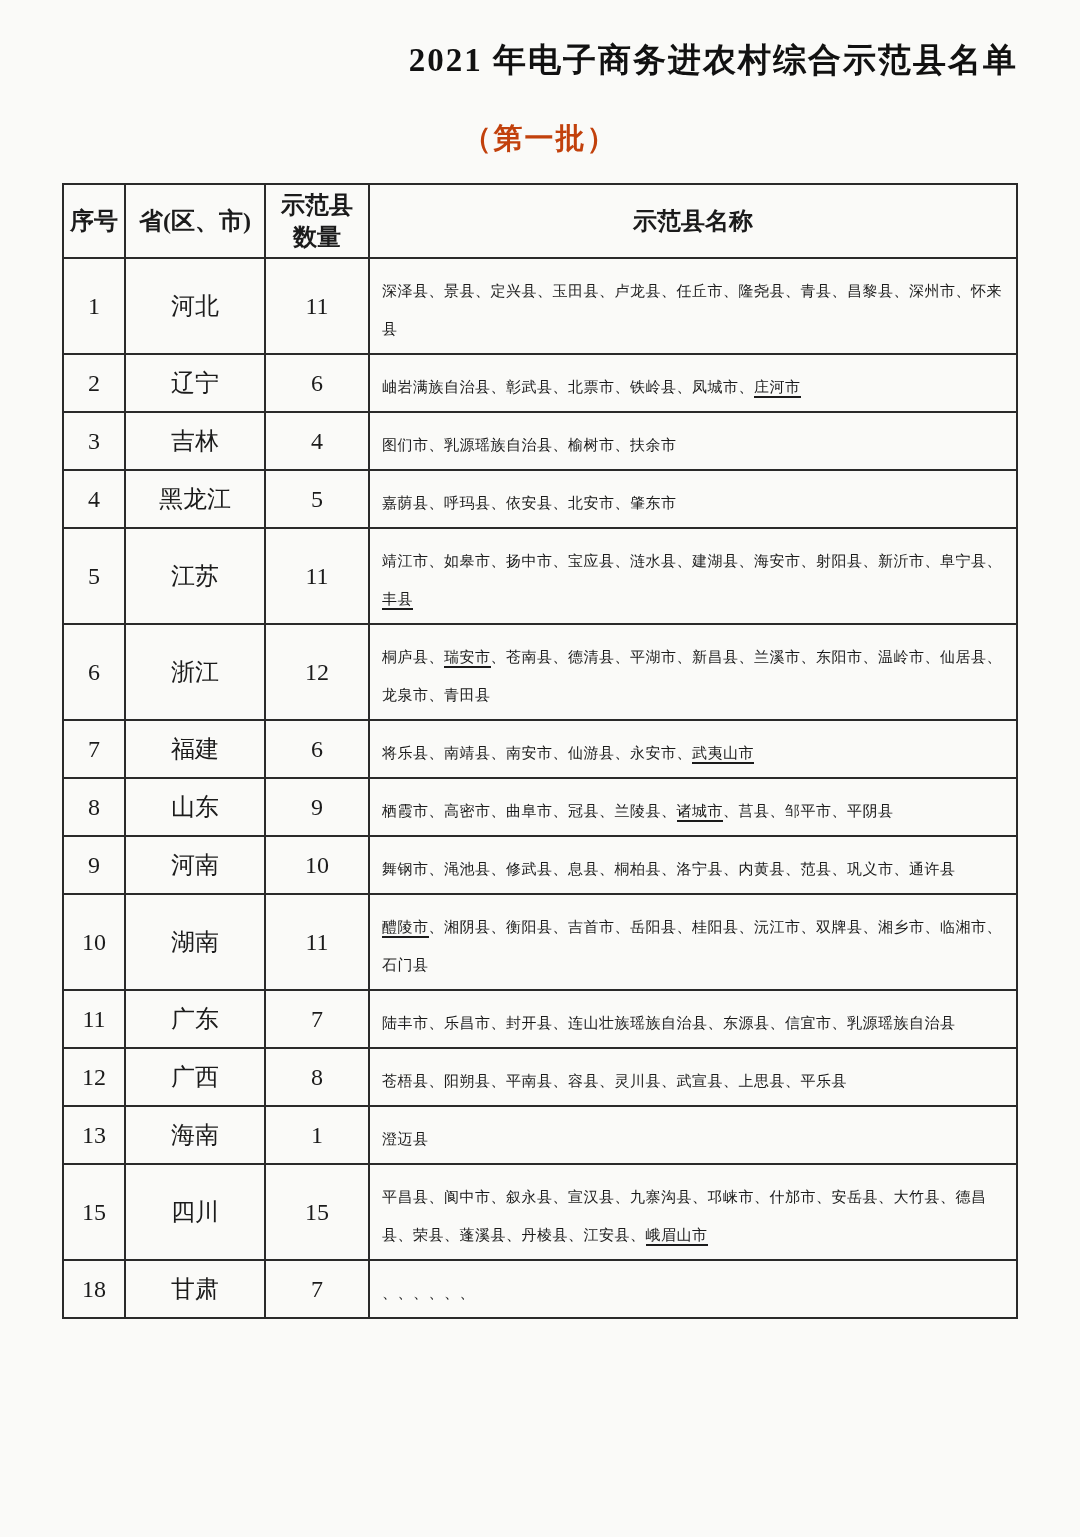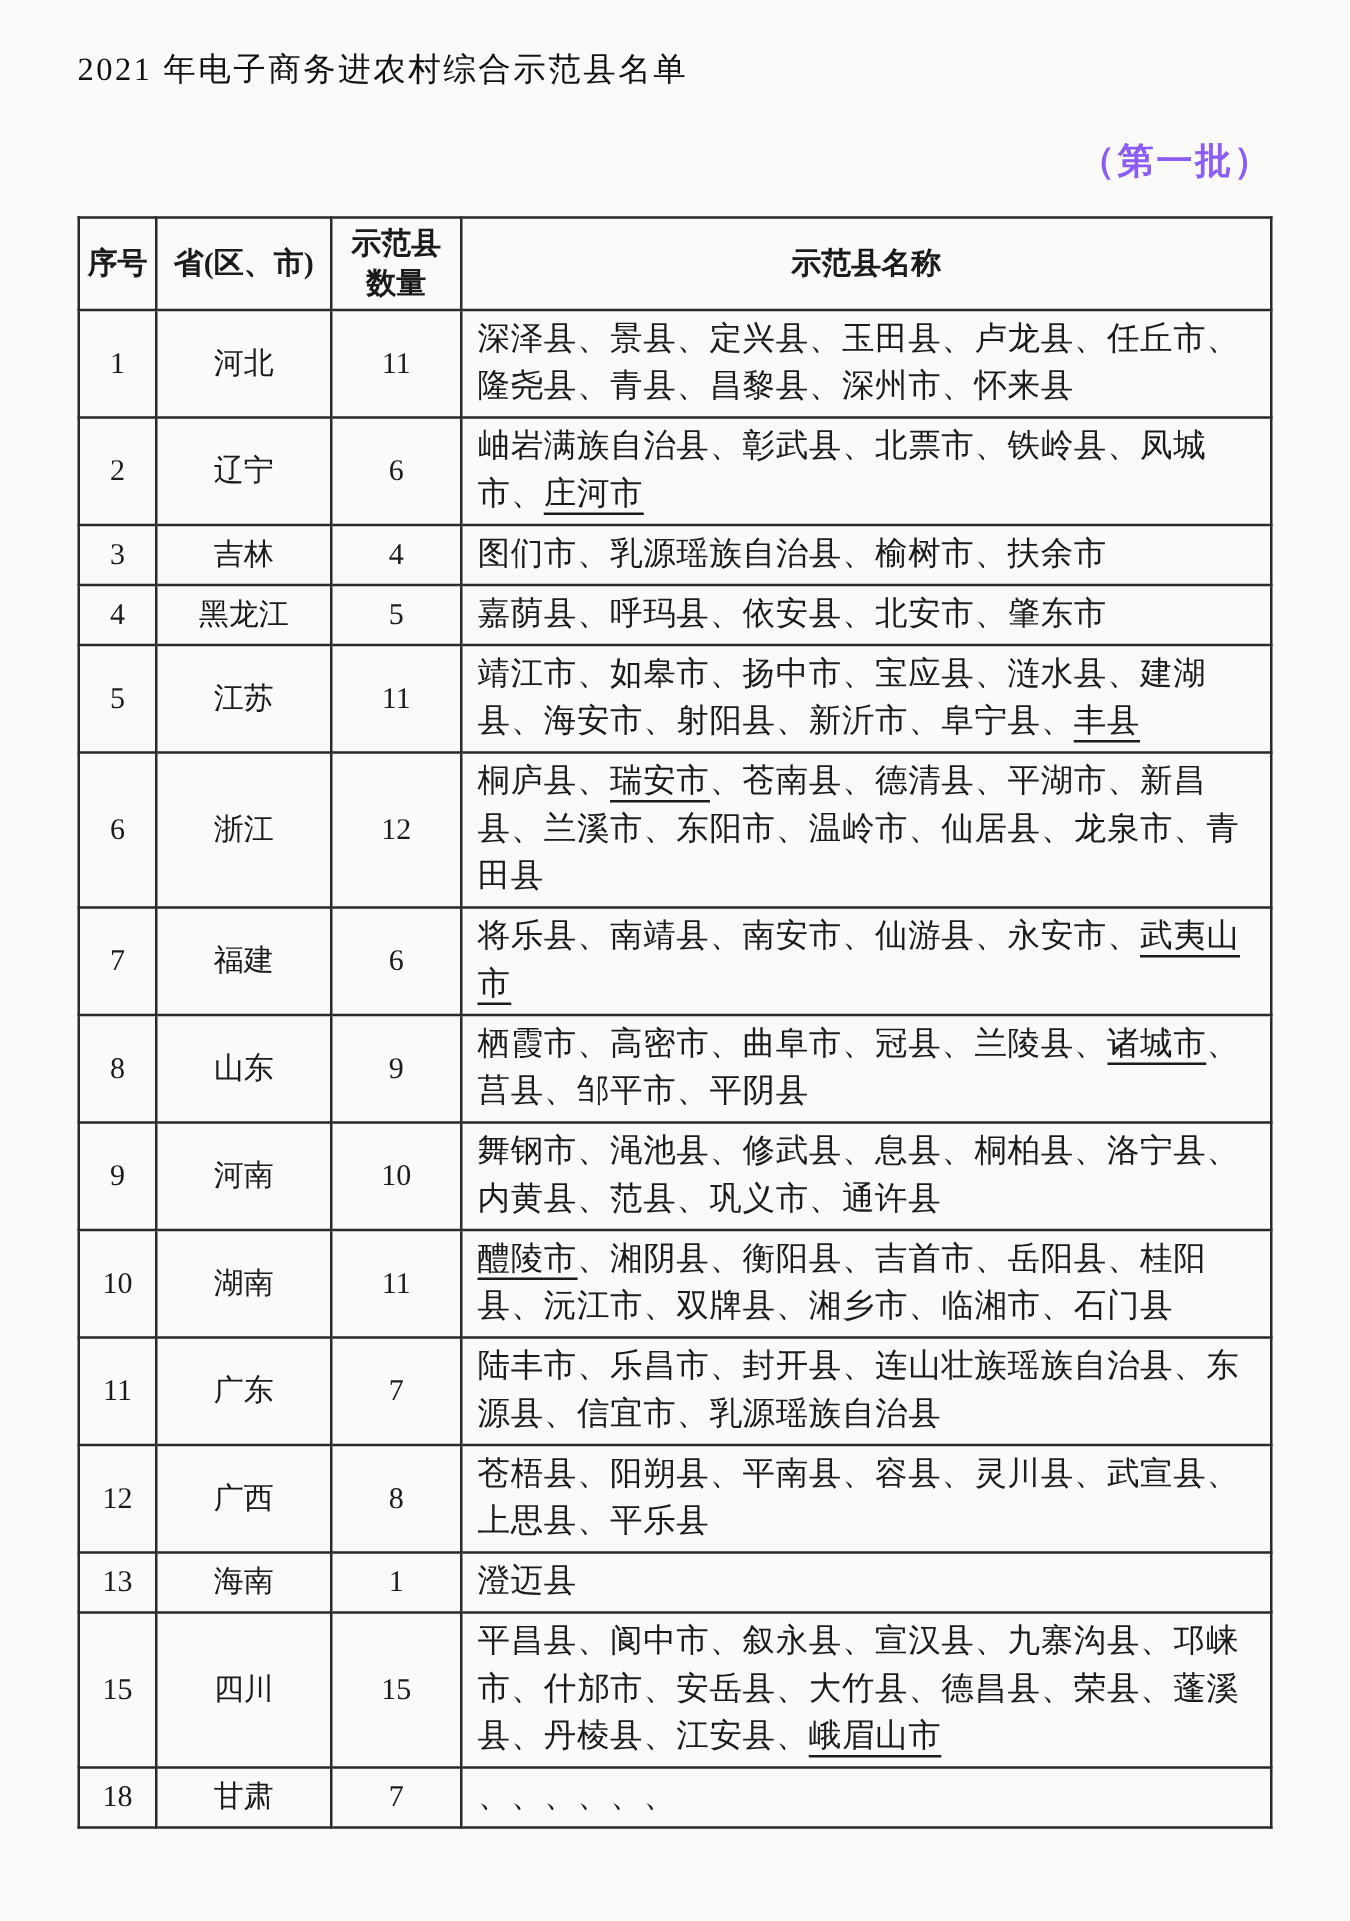--- a/index.html
+++ b/index.html
@@ -3,43 +3,43 @@
 <meta charset="utf-8">
 <style>
   html, body { margin:0; padding:0; }
   body {
     width:1080px; height:1537px; overflow:hidden;
     background:#fafaf8; color:#1b1b1b;
     font-family:"Liberation Serif","DejaVu Serif",serif;
   }
   .page { padding:24px 62px 0 62px; }
   .title {
-    text-align:left; font-size:26px; font-weight:normal;
+    text-align:right; font-size:33px; font-weight:bold;
     margin:14px 0 0 0; letter-spacing:2px; color:#111;
   }
   .subtitle {
-    text-align:right; font-size:29px; font-weight:bold;
-    margin:36px 0 24px 0; letter-spacing:2px; color:#8b5cf6;
+    text-align:center; font-size:29px; font-weight:bold;
+    margin:36px 0 24px 0; letter-spacing:2px; color:#c2410c;
   }
   table.list {
     width:956px; border-collapse:collapse; table-layout:fixed;
   }
   table.list col.c1 { width:62px; }
   table.list col.c2 { width:140px; }
   table.list col.c3 { width:104px; }
   table.list th, table.list td {
     border:2px solid #2a2a2a; vertical-align:middle;
   }
   table.list th {
     font-size:24px; font-weight:bold; padding:4px 2px; line-height:32px;
     text-align:center;
   }
   .c-center { text-align:center; font-size:24px; padding:2px 2px; line-height:36px; }
   .c-names {
-    font-size:26px; text-align:left; padding:3px 10px 5px 12px;
+    font-size:15px; text-align:left; padding:13px 10px 5px 12px;
     line-height:38px; letter-spacing:0.5px;
   }
   .u { border-bottom:2px solid #1b1b1b; padding-bottom:1px; }
 </style>
 </head>
 <body>
 
 <div class="page">
   <div class="title">2021 年电子商务进农村综合示范县名单</div>
   <div class="subtitle">（第一批）</div>

